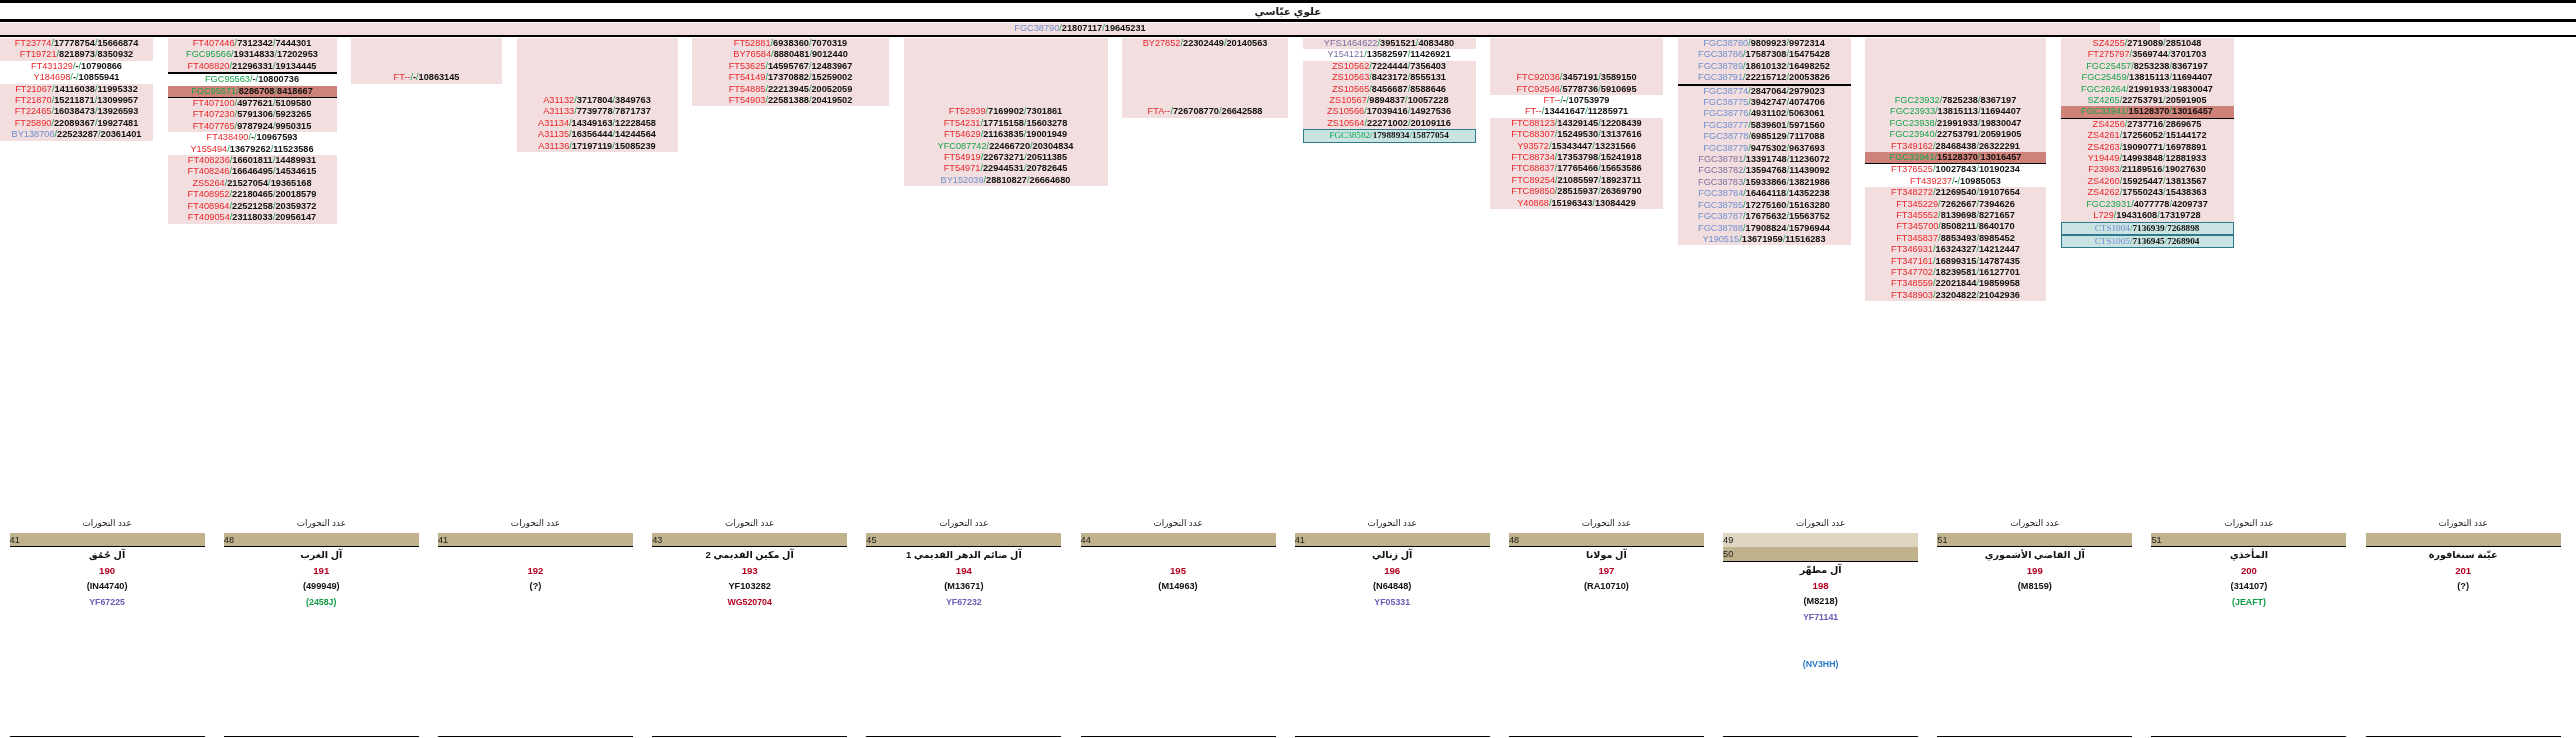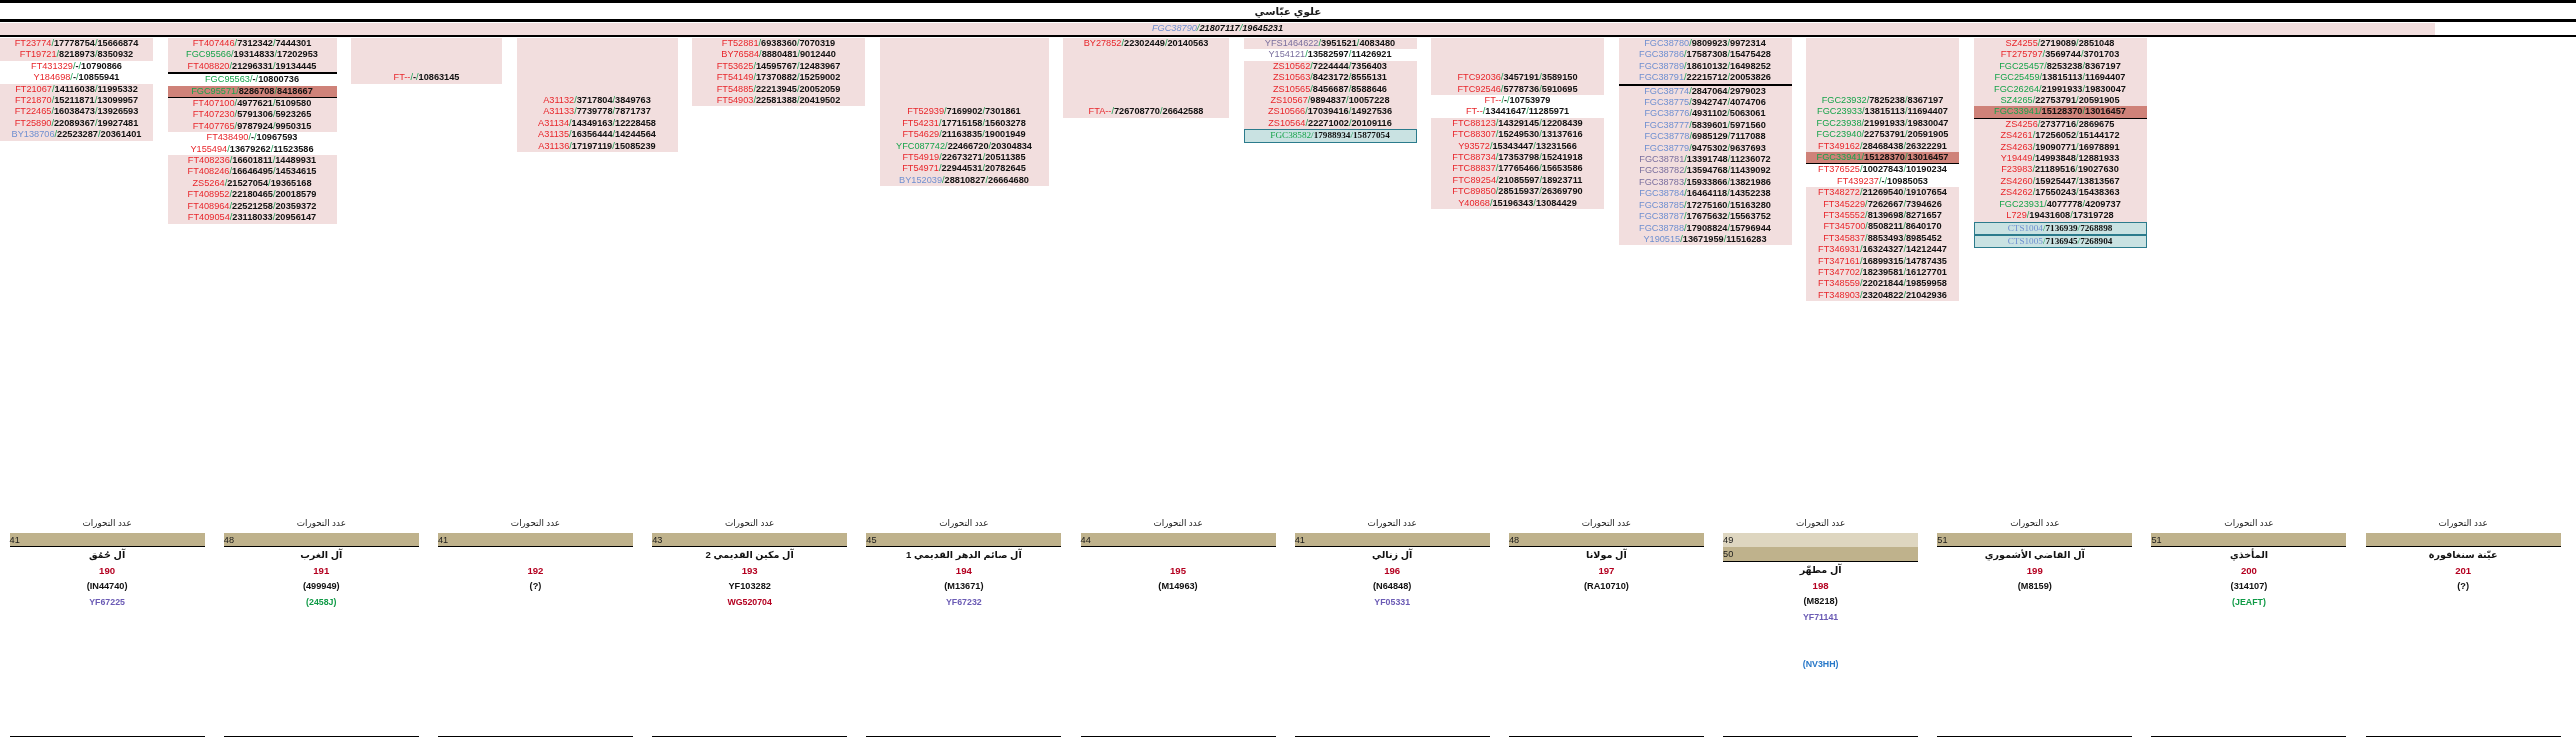--- a/index.html
+++ b/index.html
@@ -44,27 +44,26 @@
     left: 0; top: 19.3px;
     width: 2576px;
     height: 3.2px;
     background: #000;
   }
 
   
   #root-row {
     position: absolute;
     left: 0; top: 22.5px;
-    width: 2435px;
+    width: 2160px;
     height: 13px;
     background: #f2dede;
     display: flex;
     align-items: center;
     justify-content: center;
-    font-style: italic;
   }
   #root-rule-bottom {
     position: absolute;
     left: 0; top: 35px;
     width: 2576px;
     height: 2.4px;
     background: #000;
   }
 
   
@@ -260,32 +259,32 @@
           <div class="spacer"></div>
           <div class="spacer"></div>
           <div class="snp"><span class="name-r">A31132</span><span class="sl">/</span><span class="num">3717804</span><span class="sl">/</span><span class="num">3849763</span></div>
           <div class="snp"><span class="name-r">A31133</span><span class="sl">/</span><span class="num">7739778</span><span class="sl">/</span><span class="num">7871737</span></div>
           <div class="snp"><span class="name-r">A31134</span><span class="sl">/</span><span class="num">14349163</span><span class="sl">/</span><span class="num">12228458</span></div>
           <div class="snp"><span class="name-r">A31135</span><span class="sl">/</span><span class="num">16356444</span><span class="sl">/</span><span class="num">14244564</span></div>
           <div class="snp"><span class="name-r">A31136</span><span class="sl">/</span><span class="num">17197119</span><span class="sl">/</span><span class="num">15085239</span></div>
         </div>
       </div>
       <div class="gap" style="width: 14.5px; height: 0.8px;"></div>
-      <div class="col" style="width: 173px;">
+      <div class="col" style="width: 197px;">
         <div class="body">
           <div class="snp"><span class="name-r">FT52881</span><span class="sl">/</span><span class="num">6938360</span><span class="sl">/</span><span class="num">7070319</span></div>
           <div class="snp"><span class="name-r">BY76584</span><span class="sl">/</span><span class="num">8880481</span><span class="sl">/</span><span class="num">9012440</span></div>
           <div class="snp"><span class="name-r">FT53625</span><span class="sl">/</span><span class="num">14595767</span><span class="sl">/</span><span class="num">12483967</span></div>
           <div class="snp"><span class="name-r">FT54149</span><span class="sl">/</span><span class="num">17370882</span><span class="sl">/</span><span class="num">15259002</span></div>
           <div class="snp"><span class="name-r">FT54885</span><span class="sl">/</span><span class="num">22213945</span><span class="sl">/</span><span class="num">20052059</span></div>
           <div class="snp"><span class="name-r">FT54903</span><span class="sl">/</span><span class="num">22581388</span><span class="sl">/</span><span class="num">20419502</span></div>
         </div>
       </div>
       <div class="gap" style="width: 14.5px; height: 0.8px;"></div>
-      <div class="col" style="width: 169px;">
+      <div class="col" style="width: 204px;">
         <div class="body">
           <div class="spacer"></div>
           <div class="spacer"></div>
           <div class="spacer"></div>
           <div class="spacer"></div>
           <div class="spacer"></div>
           <div class="spacer"></div>
           <div class="snp"><span class="name-r">FT52939</span><span class="sl">/</span><span class="num">7169902</span><span class="sl">/</span><span class="num">7301861</span></div>
           <div class="snp"><span class="name-r">FT54231</span><span class="sl">/</span><span class="num">17715158</span><span class="sl">/</span><span class="num">15603278</span></div>
           <div class="snp"><span class="name-r">FT54629</span><span class="sl">/</span><span class="num">21163835</span><span class="sl">/</span><span class="num">19001949</span></div>
@@ -360,21 +359,21 @@
           <div class="snp"><span class="name-p">FGC38782</span><span class="sl">/</span><span class="num">13594768</span><span class="sl">/</span><span class="num">11439092</span></div>
           <div class="snp"><span class="name-p">FGC38783</span><span class="sl">/</span><span class="num">15933866</span><span class="sl">/</span><span class="num">13821986</span></div>
           <div class="snp"><span class="name-b">FGC38784</span><span class="sl">/</span><span class="num">16464118</span><span class="sl">/</span><span class="num">14352238</span></div>
           <div class="snp"><span class="name-b">FGC38785</span><span class="sl">/</span><span class="num">17275160</span><span class="sl">/</span><span class="num">15163280</span></div>
           <div class="snp"><span class="name-b">FGC38787</span><span class="sl">/</span><span class="num">17675632</span><span class="sl">/</span><span class="num">15563752</span></div>
           <div class="snp"><span class="name-b">FGC38788</span><span class="sl">/</span><span class="num">17908824</span><span class="sl">/</span><span class="num">15796944</span></div>
           <div class="snp"><span class="name-b">Y190515</span><span class="sl">/</span><span class="num">13671959</span><span class="sl">/</span><span class="num">11516283</span></div>
         </div>
       </div>
       <div class="gap" style="width: 14.5px; height: 0.8px;"></div>
-      <div class="col" style="width: 153px;">
+      <div class="col" style="width: 181px;">
         <div class="body">
           <div class="spacer"></div>
           <div class="spacer"></div>
           <div class="spacer"></div>
           <div class="spacer"></div>
           <div class="spacer"></div>
           <div class="snp"><span class="name-g">FGC23932</span><span class="sl">/</span><span class="num">7825238</span><span class="sl">/</span><span class="num">8367197</span></div>
           <div class="snp"><span class="name-g">FGC23933</span><span class="sl">/</span><span class="num">13815113</span><span class="sl">/</span><span class="num">11694407</span></div>
           <div class="snp"><span class="name-g">FGC23938</span><span class="sl">/</span><span class="num">21991933</span><span class="sl">/</span><span class="num">19830047</span></div>
           <div class="snp"><span class="name-g">FGC23940</span><span class="sl">/</span><span class="num">22753791</span><span class="sl">/</span><span class="num">20591905</span></div>

